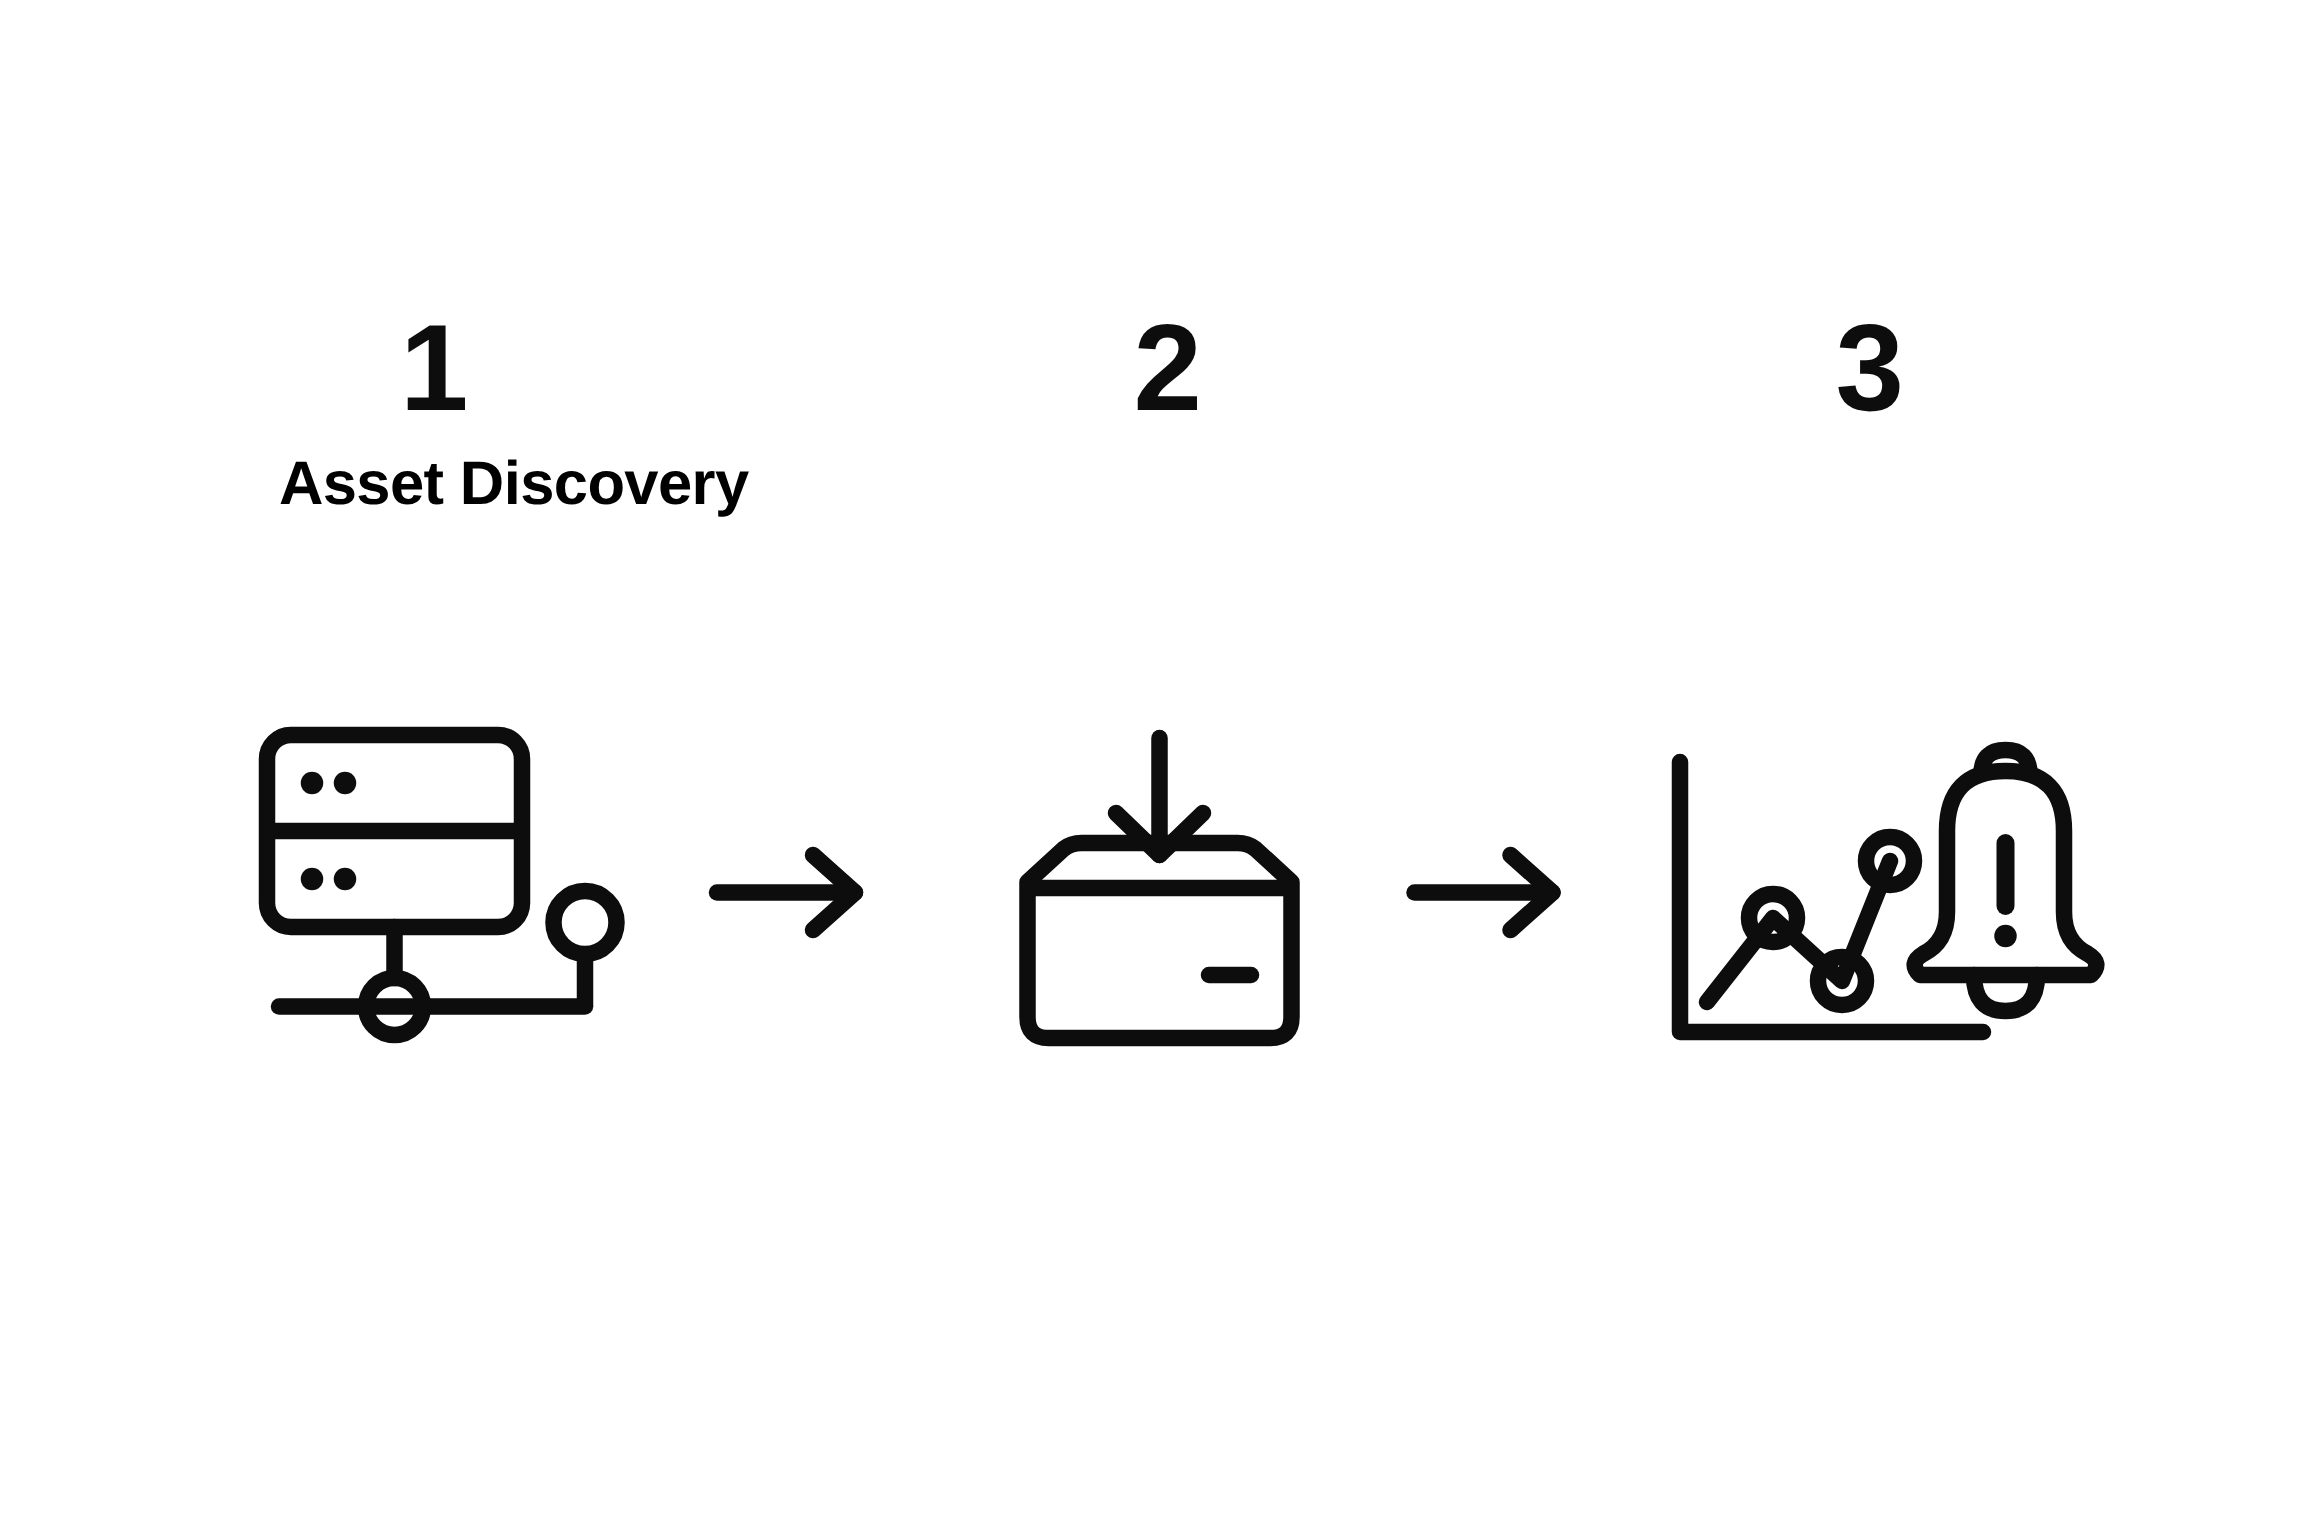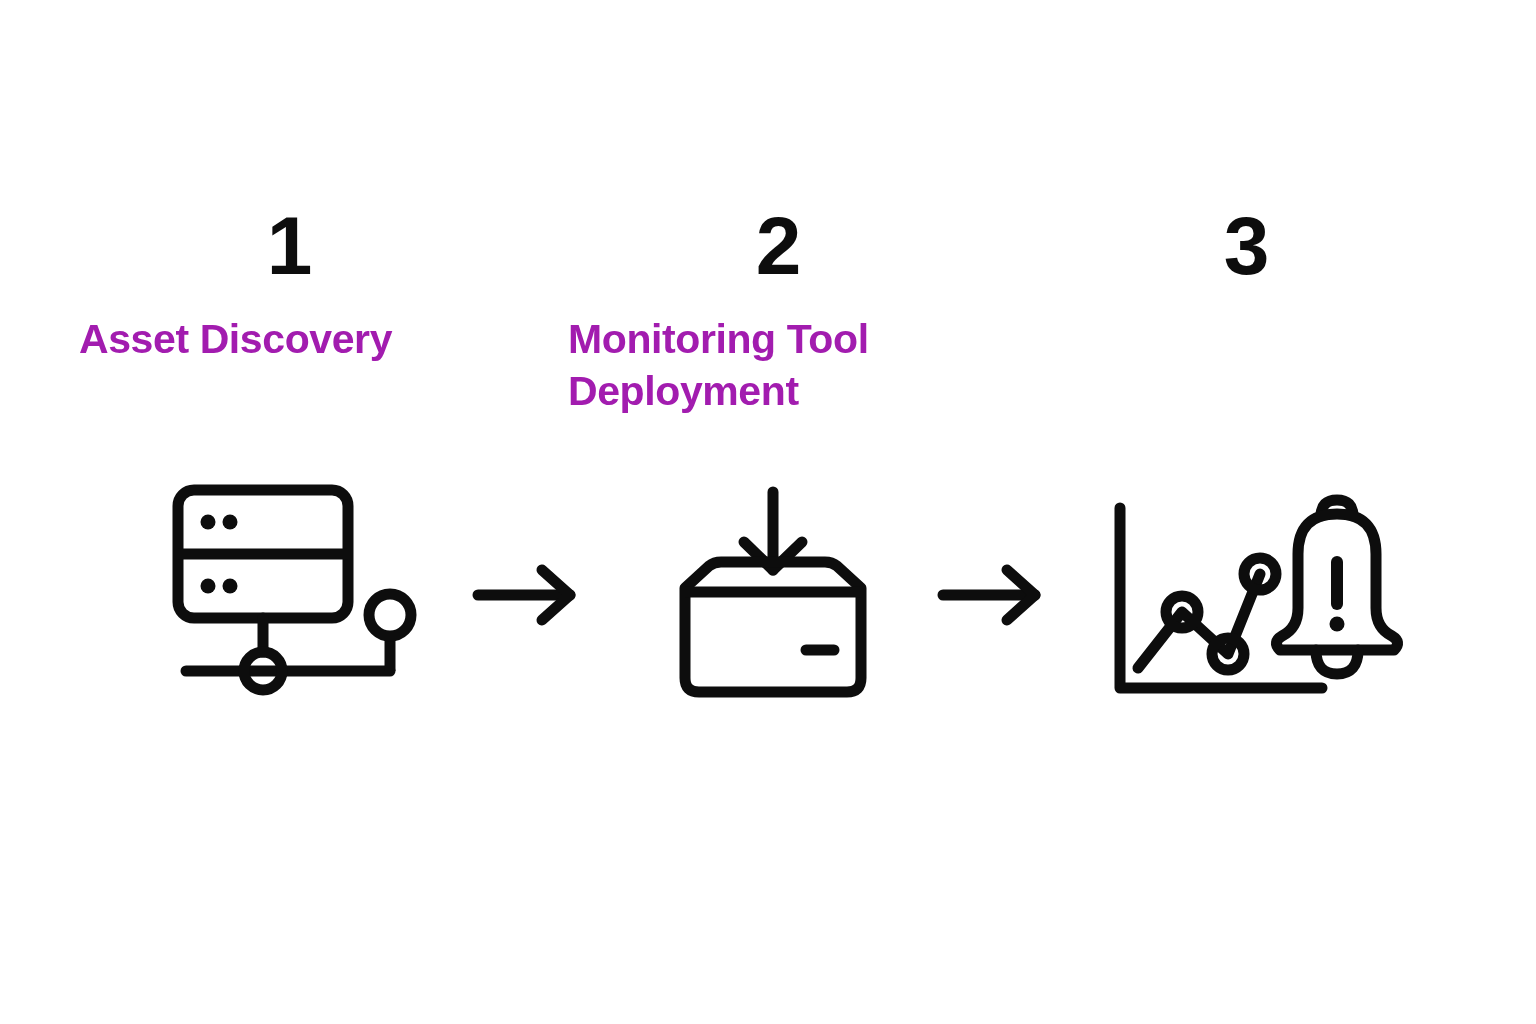--- a/index.html
+++ b/index.html
@@ -49,26 +49,26 @@
     font-weight: 700;
     line-height: 1.0;
     letter-spacing: -1px;
     color: #0d0d0d;
     margin: 0;
     padding: 0;
     height: 86px;
   }
 
   .step-label {
-    margin-top: 22px;
+    margin-top: 5px;
     font-size: 41px;
     font-weight: 700;
     line-height: 1.28;
-    text-align: left;
-    color: #a21caf;
+    text-align: right;
+    color: #000000;
     letter-spacing: -0.4px;
     white-space: pre-line;
     width: 420px;
   }
 
   
   .icon-slot {
     position: absolute;
     display: block;
   }
@@ -93,22 +93,20 @@
 
   <div class="process-row">
 
     <div class="step step-1">
       <div class="step-number">1</div>
       <div class="step-label">Asset Discovery</div>
     </div>
 
     <div class="step step-2">
       <div class="step-number">2</div>
-      <div class="step-label">Monitoring Tool
-Deployment</div>
     </div>
 
     <div class="step step-3">
       <div class="step-number">3</div>
     </div>
 
     <div class="icon-slot icon-1">
       <svg width="290" height="240" viewBox="0 0 290 240" xmlns="http://www.w3.org/2000/svg">
 
         <rect class="ink" x="28" y="20" width="170" height="128" rx="16" ry="16" stroke-width="11"></rect>

